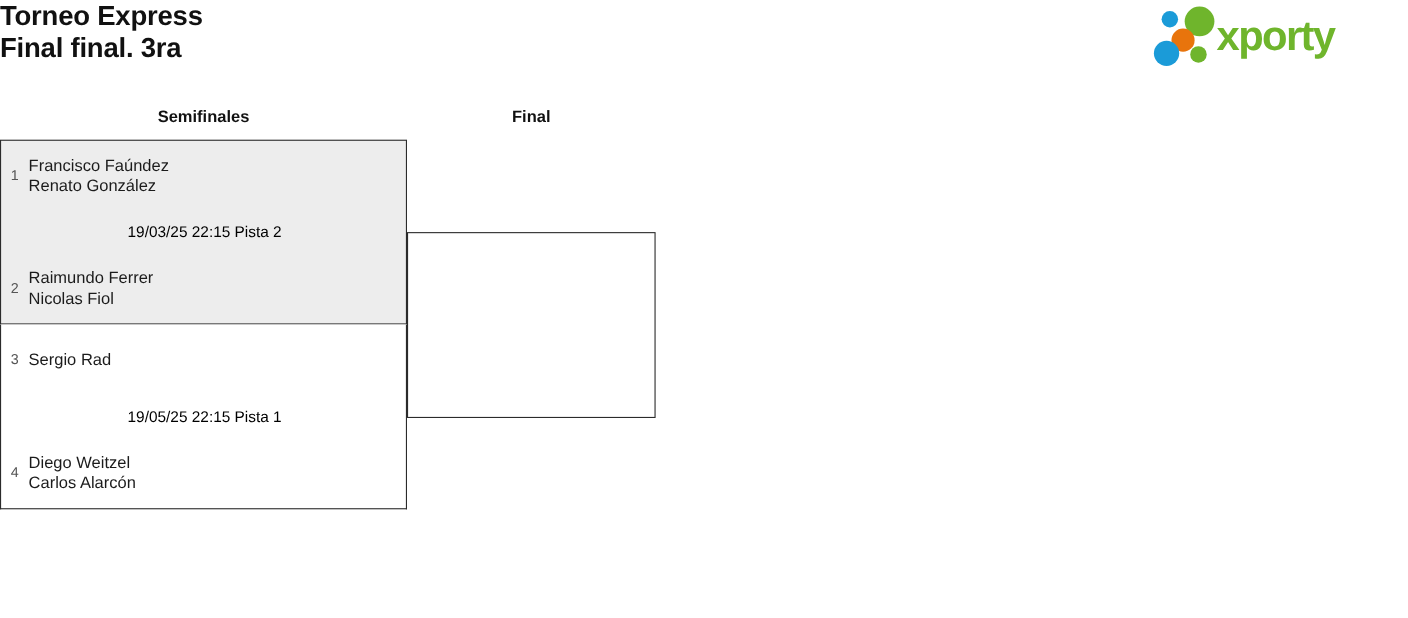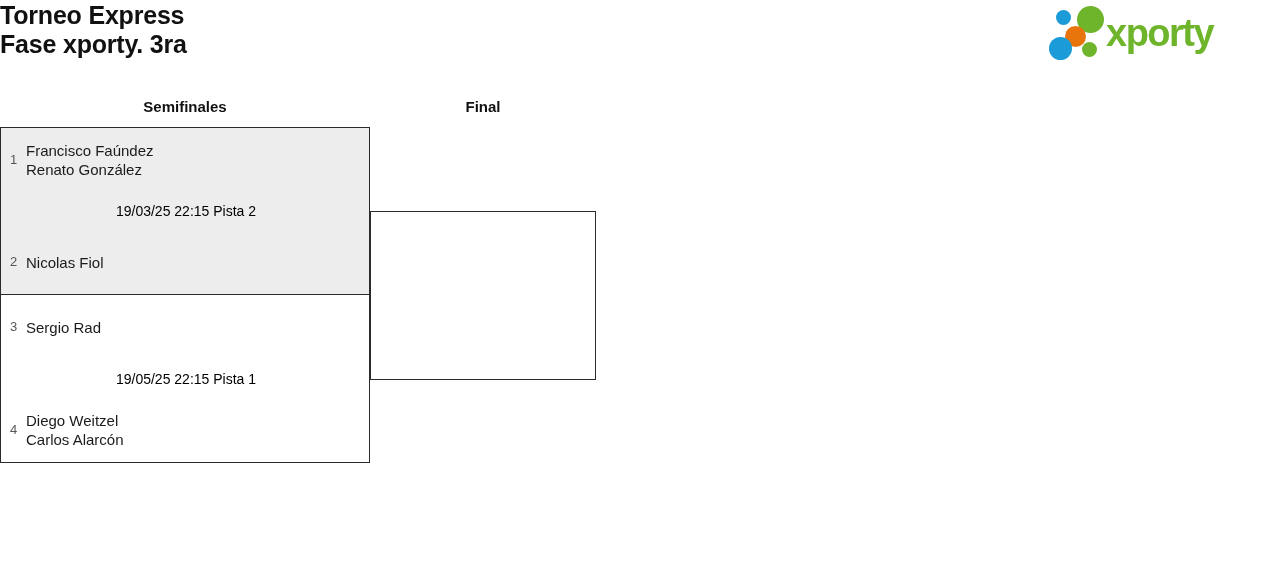--- a/index.html
+++ b/index.html
@@ -180,21 +180,21 @@
     box-sizing: border-box;
     border: 1px solid #2b2b2b;
     background: #ffffff;
   }
 </style>
 </head>
 <body>
 
 <div id="tournament-header">
   <div id="tournament-title">Torneo Express</div>
-  <div id="tournament-subtitle">Fase xporty. 3ra</div>
+  <div id="tournament-subtitle">Final final. 3ra</div>
 
   <div id="brand-logo">
     <div id="logo-dots">
       <span class="logo-dot" id="logo-dot-blue-small"></span>
       <span class="logo-dot" id="logo-dot-green-large"></span>
       <span class="logo-dot" id="logo-dot-orange"></span>
       <span class="logo-dot" id="logo-dot-blue-large"></span>
       <span class="logo-dot" id="logo-dot-green-small"></span>
     </div>
     <div id="logo-wordmark">xporty</div>
@@ -213,20 +213,21 @@
         <div class="team-player">Francisco Faúndez</div>
         <div class="team-player">Renato González</div>
       </div>
     </div>
 
     <div class="match-info">19/03/25 22:15 Pista 2</div>
 
     <div class="team-row team-bottom">
       <div class="team-seed">2</div>
       <div class="team-players">
+        <div class="team-player">Raimundo Ferrer</div>
         <div class="team-player">Nicolas Fiol</div>
       </div>
     </div>
   </div>
 
   <div class="match-box" id="match-1">
     <div class="team-row team-top">
       <div class="team-seed">3</div>
       <div class="team-players">
         <div class="team-player">Sergio Rad</div>

